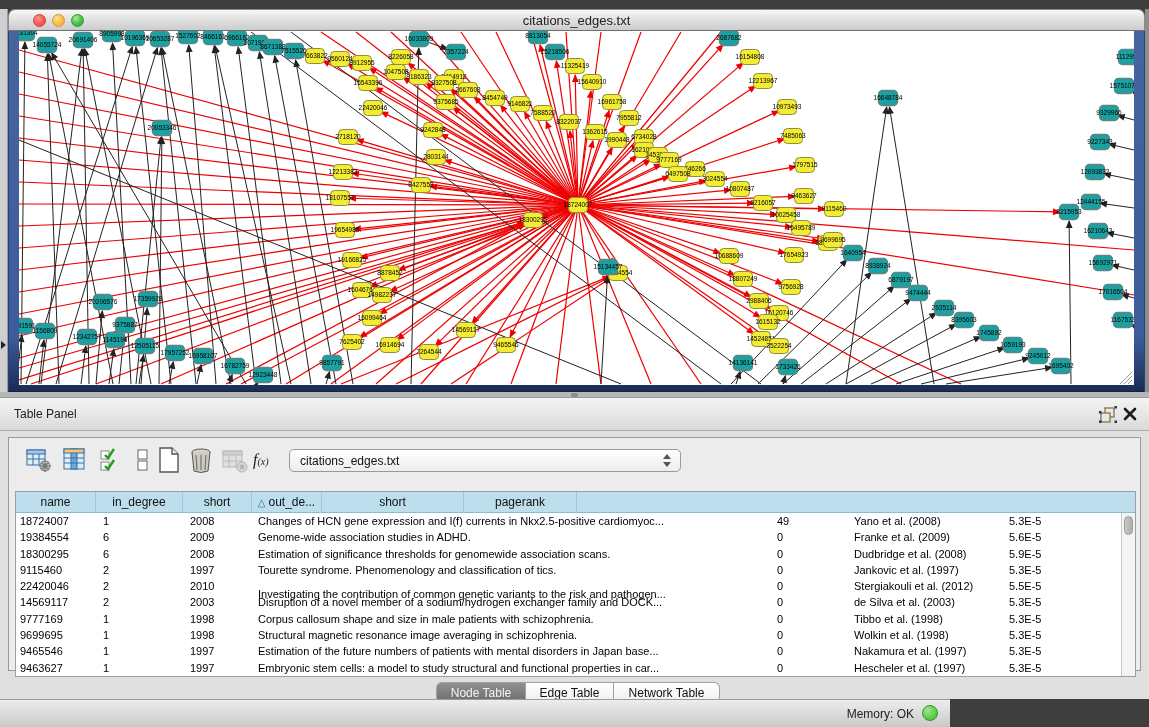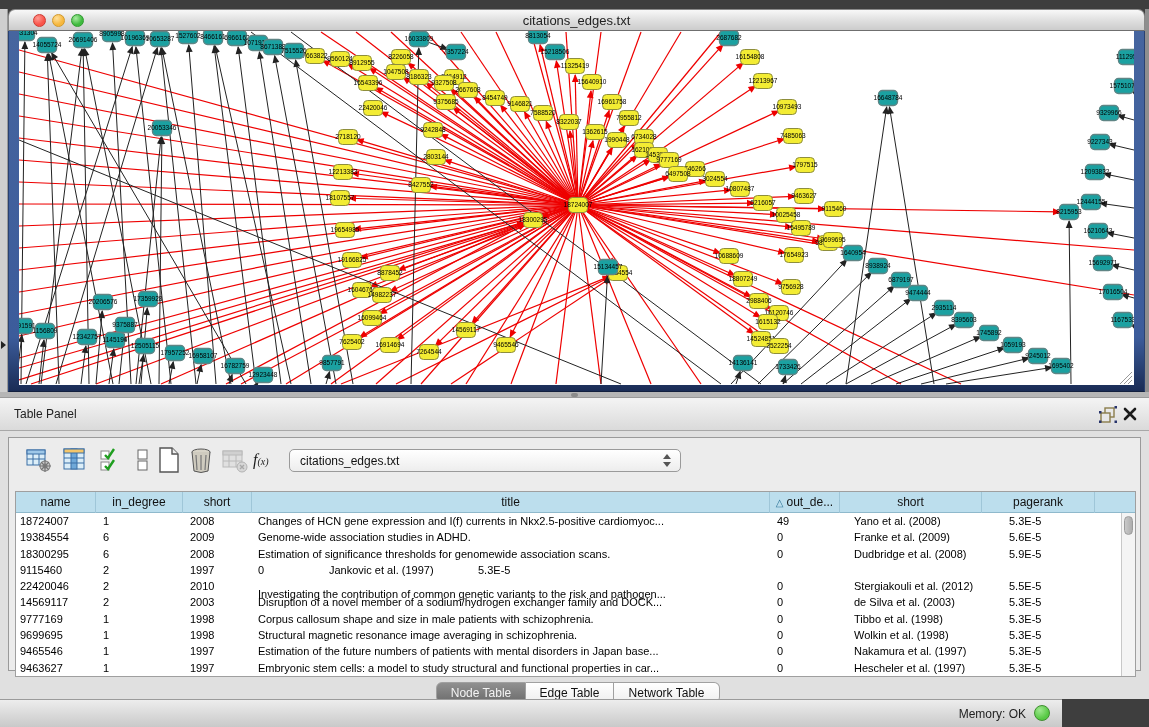--- a/index.html
+++ b/index.html
@@ -87,21 +87,21 @@
   
   .tabbar { position:absolute; left:427px; top:244px; height:21px; display:flex; }
   .tab { height:21px; line-height:20px; font-size:12px; text-align:center;
     border:1px solid #a0a0a0; border-left:none;
     background:linear-gradient(#ffffff,#efefef); color:#111; }
   .tab:first-child { border-left:1px solid #a0a0a0; border-radius:6px 0 0 6px; }
   .tab:last-child { border-radius:0 6px 6px 0; }
   .tab.selected { background:linear-gradient(#909090,#6d6d6d); color:#f4f4f4; }
 
   
-  .statusbar { position:absolute; left:0; top:699px; width:1062px; height:28px;
+  .statusbar { position:absolute; left:0; top:699px; width:950px; height:28px;
     background:linear-gradient(#ededed,#c9c9c9); border-top:1px solid #9b9b9b; }
   .mem-label { position:absolute; right:36px; top:7px; font-size:12px; color:#222; }
   .mem-dot { position:absolute; right:12px; top:5px; width:16px; height:16px; border-radius:50%;
     background:radial-gradient(circle at 35% 30%, #9fe88f, #57c944 65%); border:1px solid #3e8e2e; }
 </style>
 </head>
 <body>
 
 <div id="stage">
 
@@ -1062,21 +1062,20 @@
               <div class="dn"></div>
           </div>
         </div>
       </div>
 
       <div class="data-table">
         <div class="thead" id="thead">
             <div class="th" style="width: 80px;">name</div>
             <div class="th" style="width: 87px;">in_degree</div>
             <div class="th" style="width: 69px;">short</div>
-            <div class="th" style="width: 518px;">title</div>
             <div class="th" style="width: 70px;"><span class="sort-tri">△</span>out_de...</div>
             <div class="th" style="width: 142px;">short</div>
             <div class="th" style="width: 113px;">pagerank</div>
           </div>
         <div class="tbody" id="tbody">
             <div class="trow">
               <div class="td" style="width: 80px;">18724007</div>
               <div class="td" style="width: 87px;">1</div>
               <div class="td" style="width: 69px;">2008</div>
               <div class="td" style="width: 518px;">Changes of HCN gene expression and I(f) currents in Nkx2.5-positive cardiomyoc...</div>
@@ -1099,20 +1098,21 @@
               <div class="td" style="width: 69px;">2008</div>
               <div class="td" style="width: 518px;">Estimation of significance thresholds for genomewide association scans.</div>
               <div class="td" style="width: 70px;">0</div>
               <div class="td" style="width: 142px;">Dudbridge et al. (2008)</div>
               <div class="td" style="width: 113px;">5.9E-5</div>
             </div>
             <div class="trow">
               <div class="td" style="width: 80px;">9115460</div>
               <div class="td" style="width: 87px;">2</div>
               <div class="td" style="width: 69px;">1997</div>
+              <div class="td" style="width: 518px;">Tourette syndrome. Phenomenology and classification of tics.</div>
               <div class="td" style="width: 70px;">0</div>
               <div class="td" style="width: 142px;">Jankovic et al. (1997)</div>
               <div class="td" style="width: 113px;">5.3E-5</div>
             </div>
             <div class="trow">
               <div class="td" style="width: 80px;">22420046</div>
               <div class="td" style="width: 87px;">2</div>
               <div class="td" style="width: 69px;">2010</div>
               <div class="td" style="width: 518px; margin-top: 8px;">Investigating the contribution of common genetic variants to the risk and pathogen...</div>
               <div class="td" style="width: 70px;">0</div>

